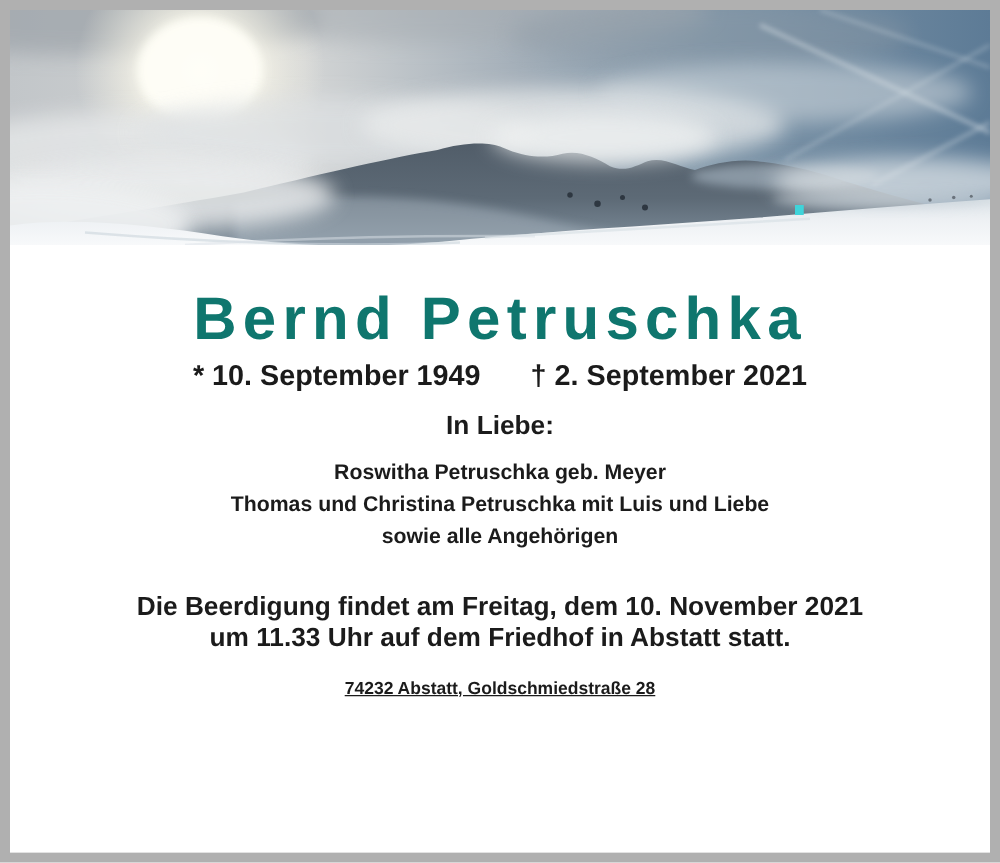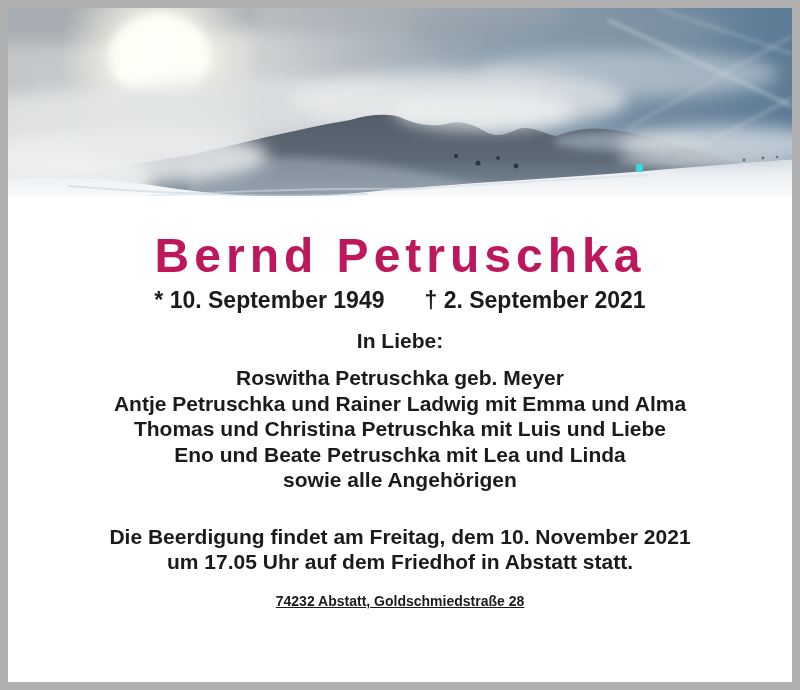--- a/index.html
+++ b/index.html
@@ -25,21 +25,21 @@
     text-align: center;
     color: #1b1b1b;
     font-weight: bold;
   }
   .title {
     margin-top: 36px;
     font-size: 48px;
     line-height: 48px;
     letter-spacing: 5px;
     font-weight: bold;
-    color: #be185d;
+    color: #0f766e;
   }
   .subtitle {
     margin-top: 8px;
     font-size: 19px;
     line-height: 22px;
   }
   .dates {
     margin-top: 6px;
     font-size: 23px;
     line-height: 28px;
@@ -47,21 +47,21 @@
     justify-content: center;
     gap: 40px;
   }
   .salutation {
     margin-top: 14px;
     font-size: 21px;
     line-height: 25px;
   }
   .mourners {
     margin-top: 12px;
-    font-size: 21px;
+    font-size: 17px;
     line-height: 25.5px;
   }
   .funeral {
     margin-top: 31px;
     font-size: 21px;
     line-height: 25px;
   }
   .address {
     margin-top: 15px;
     font-size: 14px;
@@ -168,27 +168,25 @@
     <div class="title">Bernd Petruschka</div>
     <div class="dates">
       <span>* 10. September 1949</span>
       <span>† 2. September 2021</span>
     </div>
 
     <div class="salutation">In Liebe:</div>
 
     <div class="mourners">
       <div>Roswitha Petruschka geb. Meyer</div>
-      <div>Antje Petruschka und Rainer Ladwig mit Emma und Alma</div>
       <div>Thomas und Christina Petruschka mit Luis und Liebe</div>
-      <div>Eno und Beate Petruschka mit Lea und Linda</div>
       <div>sowie alle Angehörigen</div>
     </div>
 
     <div class="funeral">
       <div>Die Beerdigung findet am Freitag, dem 10. November 2021</div>
-      <div>um 17.05 Uhr auf dem Friedhof in Abstatt statt.</div>
+      <div>um 11.33 Uhr auf dem Friedhof in Abstatt statt.</div>
     </div>
 
     <div class="address">74232 Abstatt, Goldschmiedstraße 28</div>
   </div>
 
 </div>
 
 </body></html>

